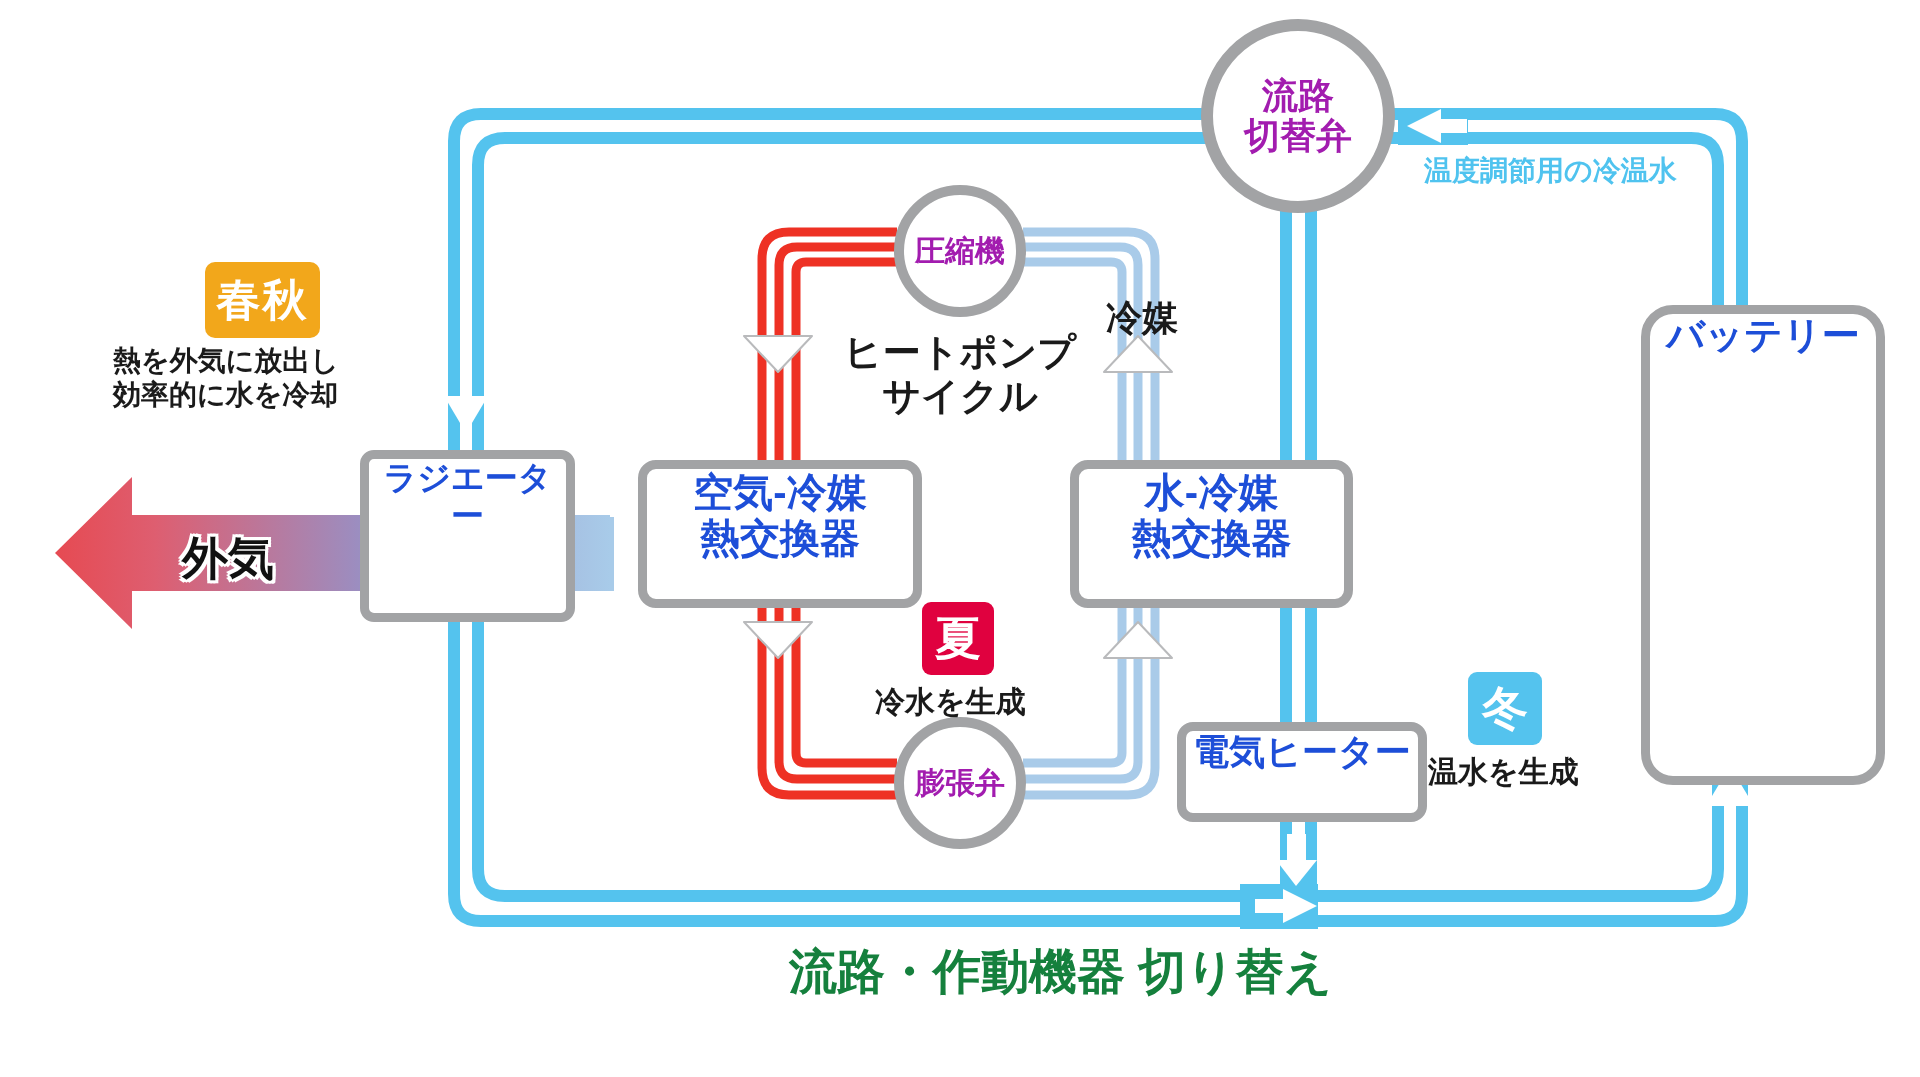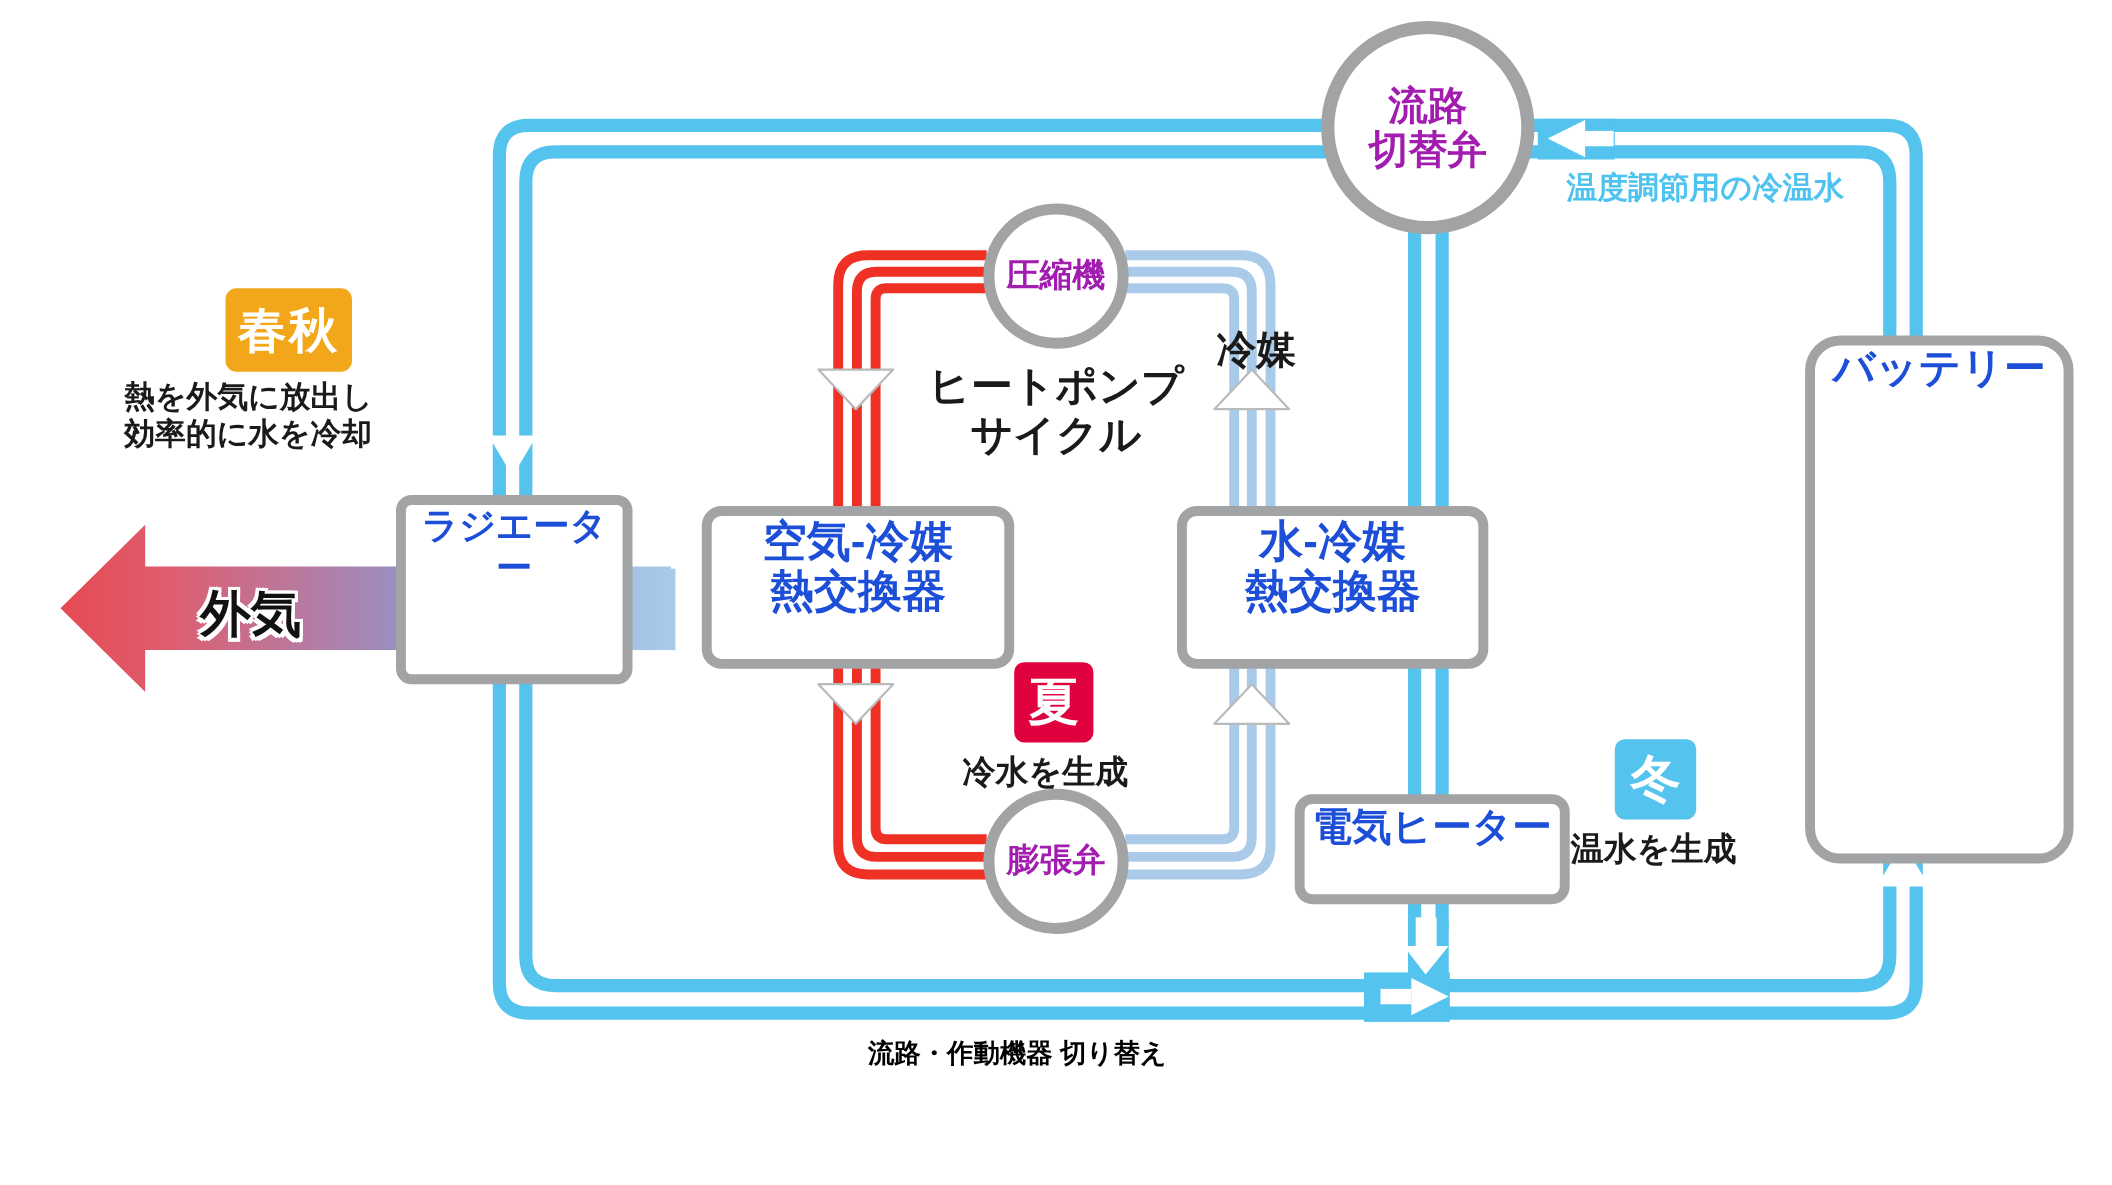--- a/index.html
+++ b/index.html
@@ -166,17 +166,17 @@
 
   <div class="lbl" style="left:182px;top:528px;font-size:46px;color:#111;z-index:5;
               text-shadow:-3px -3px 0 #fff,3px -3px 0 #fff,-3px 3px 0 #fff,3px 3px 0 #fff,0 -3px 0 #fff,0 3px 0 #fff,-3px 0 0 #fff,3px 0 0 #fff;">
     <span>外気</span>
   </div>
 
   <div class="lbl" style="left:1424px;top:152px;font-size:28px;color:#4FC3EF;">
     <span>温度調節用の冷温水</span>
   </div>
 
-  <div class="lbl" style="left:789px;top:944px;font-size:24px;line-height:1.18;color:#000000;">
+  <div class="lbl" style="left:789px;top:944px;font-size:48px;line-height:1.18;color:#15803d;">
     <div>流路・作動機器 切り替え</div>
   </div>
 
 </div>
 
 </body></html>

